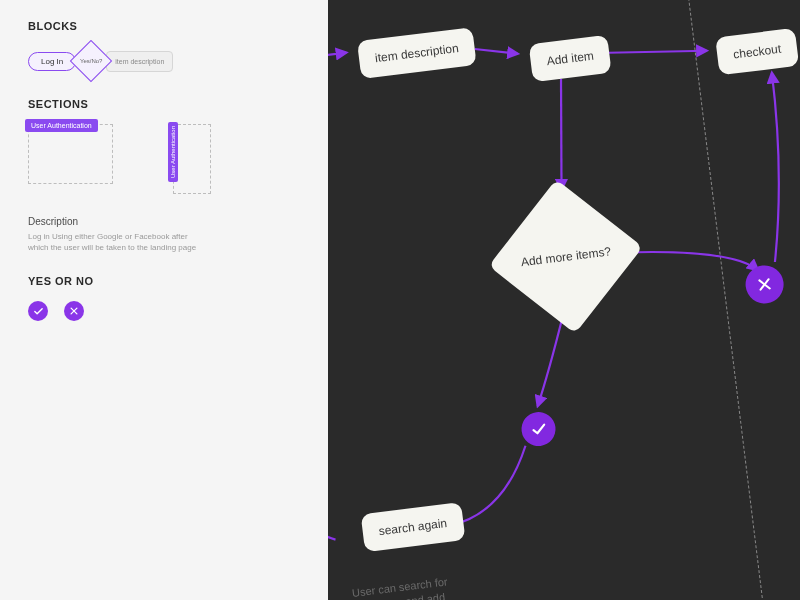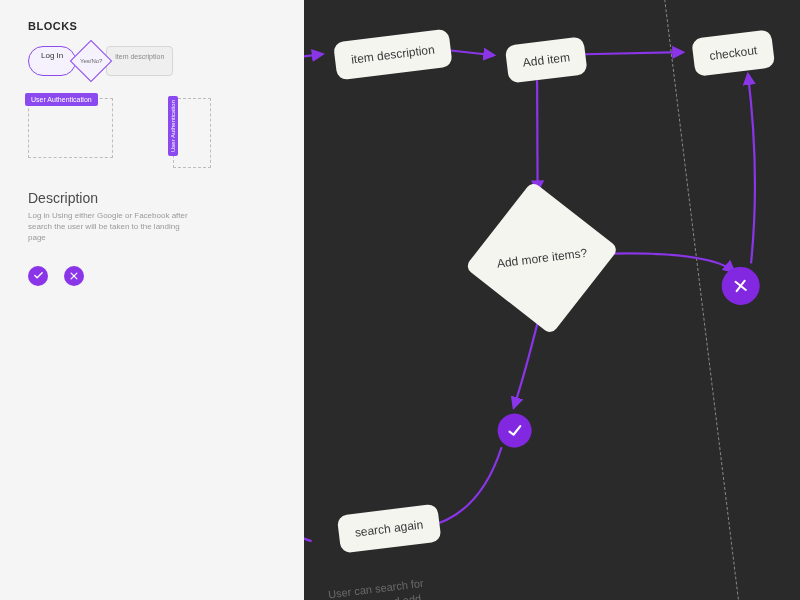--- a/index.html
+++ b/index.html
@@ -1,42 +1,42 @@
 <!DOCTYPE html>
 <html><head>
 <meta charset="utf-8">
 <style>
   * { box-sizing: border-box; margin: 0; padding: 0; }
   html, body { width: 800px; height: 600px; overflow: hidden; font-family: -apple-system, Helvetica, Arial, sans-serif; }
   body { display: flex; background: #f5f5f5; }
 
   
-  .sidebar { width: 304px; height: 600px; background: #f5f5f5; padding: 20px 28px; overflow: hidden; }
+  .sidebar { width: 328px; height: 600px; background: #f5f5f5; padding: 20px 28px; overflow: hidden; }
   .sec-title { font-size: 11px; font-weight: 600; letter-spacing: 0.5px; color: #2a2a2a; margin-bottom: 14px; }
   .group { margin-bottom: 22px; }
 
   
-  .blocks-row { display: flex; }
+  .blocks-row { display: flex; align-items: center; }
   .pill { border: 1px solid #8a4af0; border-radius: 999px; padding: 4px 12px; font-size: 8px; color: #333; background: #f5f1fd; }
   .diamond { width: 30px; height: 30px; border: 1px solid #8a4af0; background: #f5f1fd; transform: rotate(45deg); display: flex; align-items: center; justify-content: center; }
   .diamond span { transform: rotate(-45deg); font-size: 6px; color: #666; }
   .card-blk { border: 1px solid #d6d6d6; background: #efefef; border-radius: 4px; padding: 6px 8px; font-size: 7px; color: #8a8a8a; }
 
   
   .arrows-demo { width: 200px; height: 88px; position: relative; }
 
   
   .sections-row { display: flex; gap: 60px; align-items: flex-start; }
   .sec-box { width: 85px; height: 60px; border: 1px dashed #bdbdbd; position: relative; }
   .sec-label-h { position: absolute; top: -6px; left: -4px; background: #8a4af0; color: #fff; font-size: 7px; padding: 3px 6px; border-radius: 2px; }
   .sec-box-v { width: 38px; height: 70px; border: 1px dashed #bdbdbd; position: relative; }
   .sec-label-v { position: absolute; left: -6px; top: -3px; background: #8a4af0; color: #fff; font-size: 6px; padding: 4px 2px; border-radius: 2px; writing-mode: vertical-rl; transform: rotate(180deg); }
 
   
-  .desc-h { font-size: 14px; font-weight: 500; color: #4a4a4a; margin-bottom: 4px; }
+  .desc-h { font-size: 10px; font-weight: 500; color: #4a4a4a; margin-bottom: 4px; }
   .desc-p { font-size: 8px; color: #9a9a9a; line-height: 1.4; max-width: 170px; }
 
   
   .yn-row { display: flex; gap: 16px; }
   .yn { width: 20px; height: 20px; border-radius: 50%; background: #8a35e8; display: flex; align-items: center; justify-content: center; }
   .yn svg { stroke: #fff; }
 
   
   .canvas { flex: 1; height: 600px; background: #2a2a2a; position: relative; overflow: hidden; }
   .stage { position: absolute; inset: 0; transform: rotate(-7deg); transform-origin: 50% 50%; }
@@ -64,36 +64,38 @@
       <div class="pill">Log In</div>
       <div class="diamond">
           <span>Yes/No?</span>
         </div>
       <div class="card-blk">item description</div>
     </div>
   </div>
 
 
   <div class="group">
+    <div class="sec-title">SECTIONS</div>
     <div class="sections-row">
       <div class="sec-box">
         <div class="sec-label-h">User Authentication</div>
       </div>
       <div class="sec-box-v">
         <div class="sec-label-v">User Authentication</div>
       </div>
     </div>
   </div>
 
   <div class="group">
     <div class="desc-h">Description</div>
-    <div class="desc-p">Log in Using either Google or Facebook after search the user will be taken to the landing page</div>
+    <div class="desc-p">Log in Using either Google or Facebook after which the user will be taken to the landing page</div>
   </div>
 
   <div class="group">
+    <div class="sec-title">YES OR NO</div>
     <div class="yn-row">
       <div class="yn">
         <svg width="11" height="11" viewBox="0 0 24 24" fill="none" stroke-width="3" stroke-linecap="round" stroke-linejoin="round">
             <polyline points="4 12 9 17 20 6"></polyline>
           </svg>
       </div>
       <div class="yn">
         <svg width="10" height="10" viewBox="0 0 24 24" fill="none" stroke-width="3" stroke-linecap="round">
             <line x1="5" y1="5" x2="19" y2="19"></line>
             <line x1="19" y1="5" x2="5" y2="19"></line>

